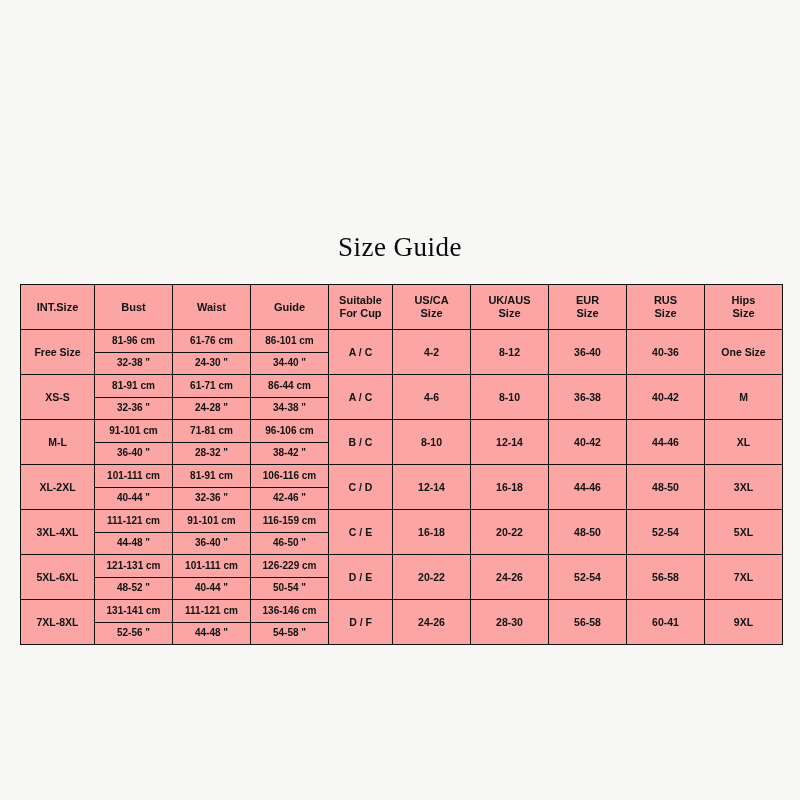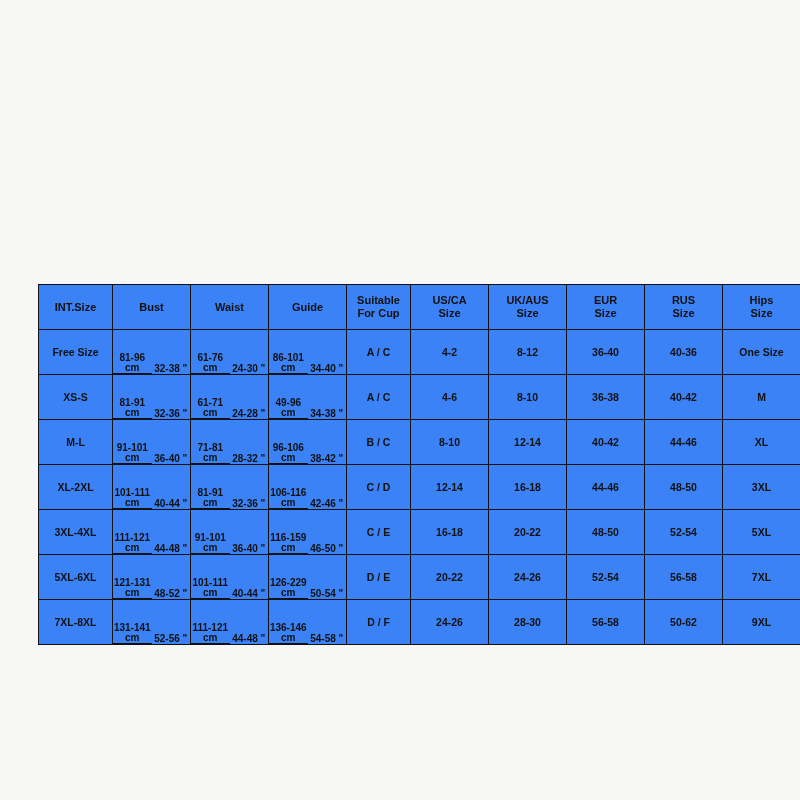--- a/index.html
+++ b/index.html
@@ -35,22 +35,21 @@
   .table-wrap {
     position: absolute;
     top: 284px;
     left: 20px;
     width: 760px;
   }
   table.size-guide {
     border-collapse: collapse;
     width: 760px;
     table-layout: fixed;
-    background: #3b82f6;
-    margin-left: 18px;
+    background: #fca5a5;
   }
   table.size-guide th,
   table.size-guide td {
     border: 1px solid #111;
     text-align: center;
     vertical-align: middle;
     font-size: 10.5px;
     font-weight: bold;
     color: #111;
     padding: 0;
@@ -70,23 +69,22 @@
   td.intsize {
     font-size: 11px;
     height: 44px;
   }
   td.measure {
     padding: 0;
     height: 44px;
   }
   .meas-inner {
     display: flex;
-    flex-direction: row;
+    flex-direction: column;
     height: 44px;
-    align-items: flex-end;
   }
   .meas-cm, .meas-in {
     flex: 1 1 50%;
     display: flex;
     align-items: center;
     justify-content: center;
     font-size: 10px;
     font-weight: bold;
     line-height: 1;
   }
@@ -96,20 +94,21 @@
   td.plain {
     font-size: 11px;
     height: 44px;
   }
 </style>
 </head>
 <body>
 
 <div class="page">
 
+  <div class="title">Size Guide</div>
 
   <div class="table-wrap">
     <table class="size-guide">
       <colgroup>
         <col class="c-int">
         <col class="c-meas">
         <col class="c-meas">
         <col class="c-meas">
         <col class="c-cup">
         <col class="c-std">
@@ -197,21 +196,21 @@
             </div>
           </td>
           <td class="measure">
             <div class="meas-inner">
               <div class="meas-cm">61-71 cm</div>
               <div class="meas-in">24-28 "</div>
             </div>
           </td>
           <td class="measure">
             <div class="meas-inner">
-              <div class="meas-cm">49-96 cm</div>
+              <div class="meas-cm">86-44 cm</div>
               <div class="meas-in">34-38 "</div>
             </div>
           </td>
           <td class="plain">A / C</td>
           <td class="plain">4-6</td>
           <td class="plain">8-10</td>
           <td class="plain">36-38</td>
           <td class="plain">40-42</td>
           <td class="plain">M</td>
         </tr>
@@ -345,20 +344,20 @@
           <td class="measure">
             <div class="meas-inner">
               <div class="meas-cm">136-146 cm</div>
               <div class="meas-in">54-58 "</div>
             </div>
           </td>
           <td class="plain">D / F</td>
           <td class="plain">24-26</td>
           <td class="plain">28-30</td>
           <td class="plain">56-58</td>
-          <td class="plain">50-62</td>
+          <td class="plain">60-41</td>
           <td class="plain">9XL</td>
         </tr>
       </tbody>
     </table>
   </div>
 
 </div>
 
 </body></html>

